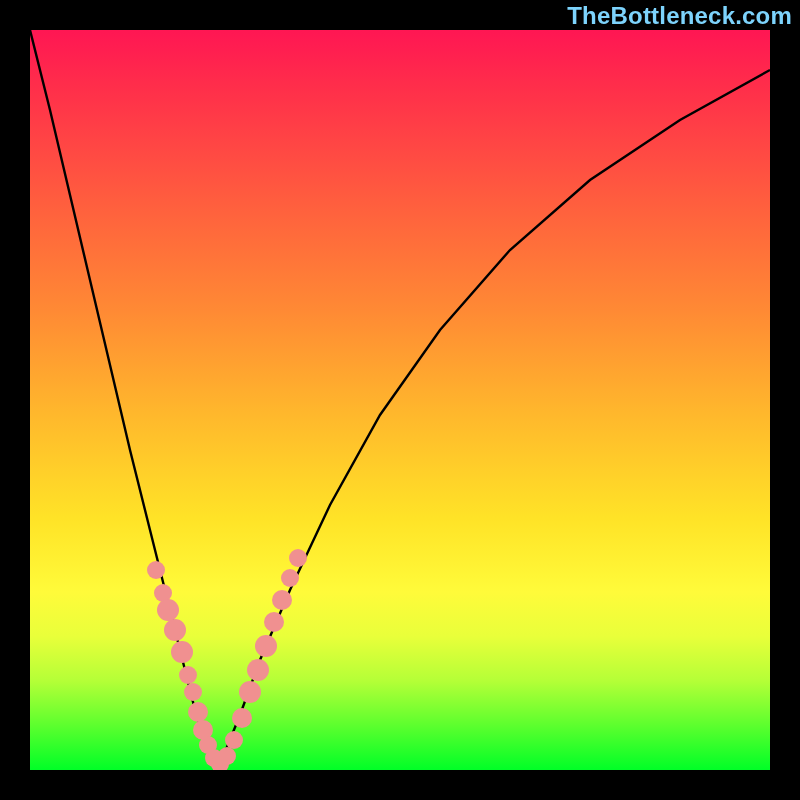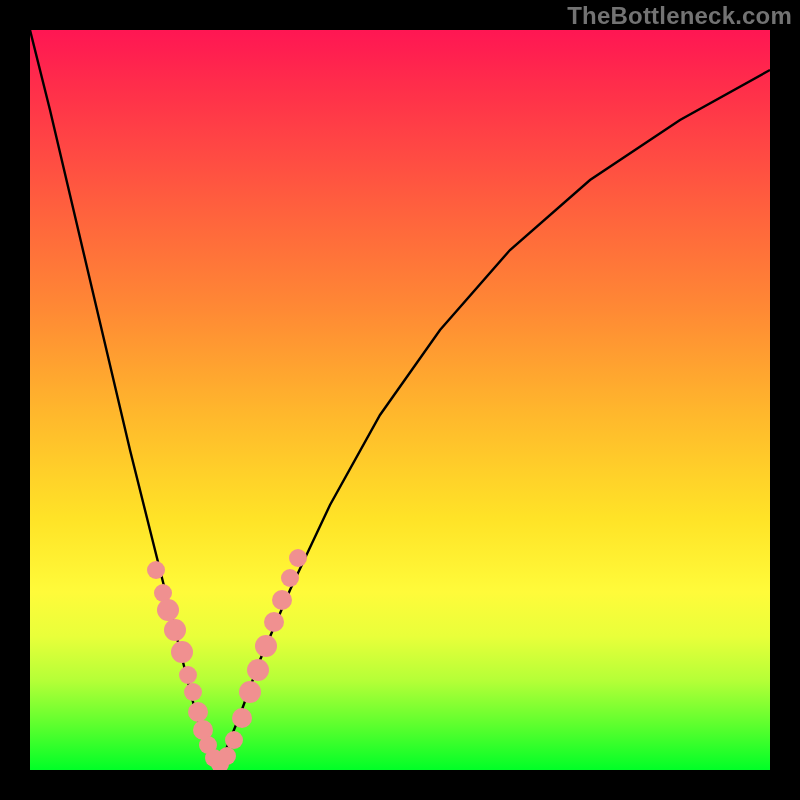--- a/index.html
+++ b/index.html
@@ -38,21 +38,21 @@
       #e8ff3a 82%,
       #b4ff37 88%,
       #5cff2e 94%,
       #00ff27 100%
     );
   }
   .watermark {
     position: absolute;
     top: 2px;
     right: 8px;
-    color: #737373;
+    color: #7dd3fc;
     font-size: 24px;
     font-weight: 600;
     letter-spacing: 0.2px;
     user-select: none;
   }
   svg.curve {
     position: absolute;
     top: 0;
     left: 0;
   }

